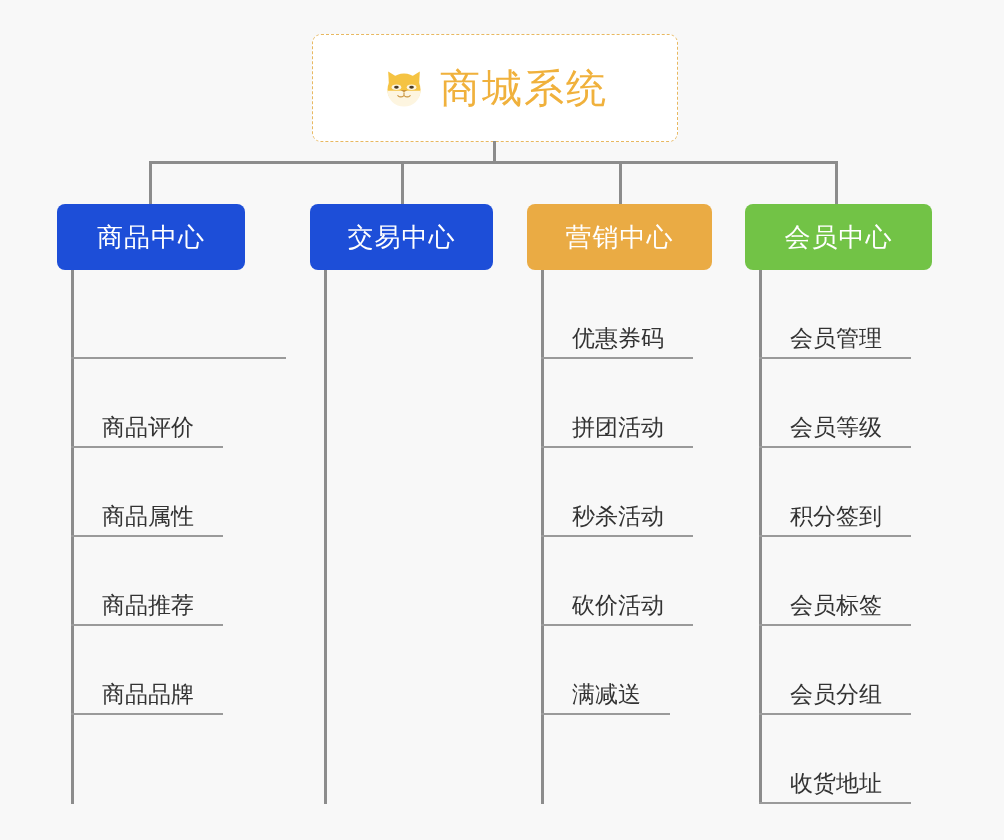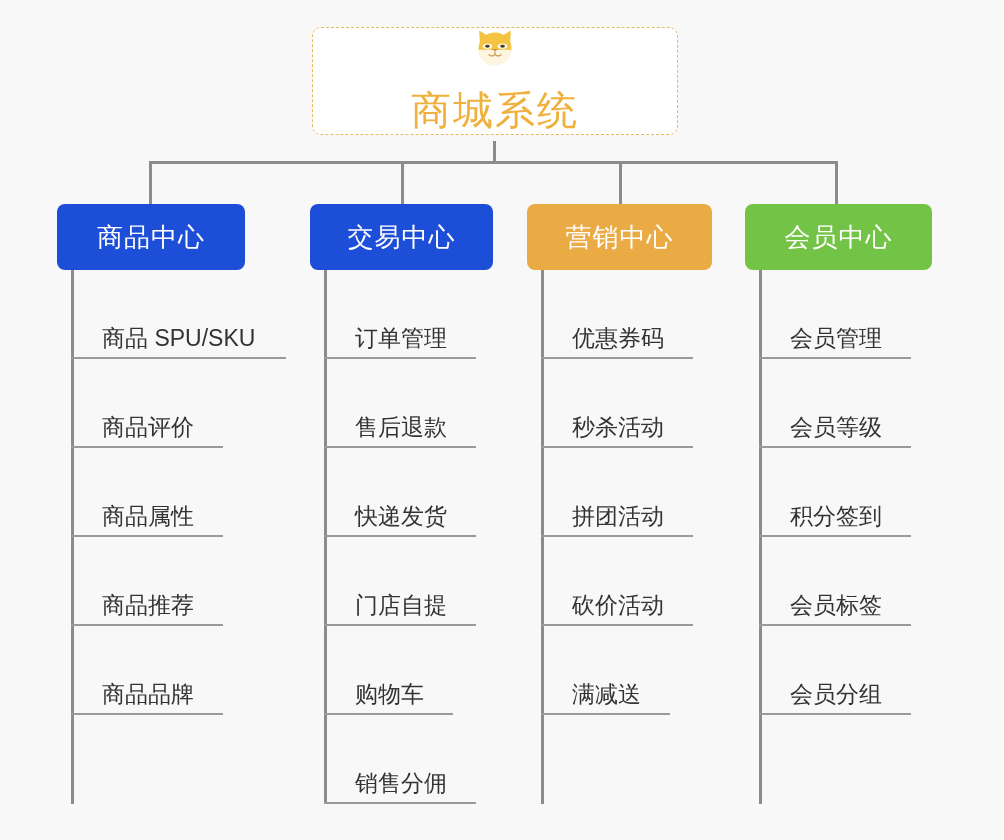--- a/index.html
+++ b/index.html
@@ -19,32 +19,31 @@
     position: absolute;
     inset: 0;
     width: 1004px;
     height: 840px;
   }
 
   
   .root-node {
     position: absolute;
     left: 312px;
-    top: 27px;
+    top: 34px;
     width: 366px;
     height: 108px;
     box-sizing: border-box;
     background: #ffffff;
     border: 1.5px dashed #e8b860;
     border-radius: 9px;
     display: flex;
     align-items: center;
     justify-content: center;
     gap: 14px;
-    flex-direction: column;
   }
   .root-icon {
     font-size: 42px;
     line-height: 1;
     display: block;
   }
   .root-icon svg { display:block; }
   .root-title {
     font-size: 40px;
     color: #f0b13c;
@@ -161,21 +160,20 @@
   <div class="conn conn-drop" style="left:835px;"></div>
 
   <div id="branches-host">
       <div class="branch" style="left: 57px; width: 188px;">
         <div class="branch-header" style="background: #1d4ed8;">
           <span>商品中心</span>
         </div>
         <div class="branch-spine" style="height: 534px;"></div>
         <ul class="leaf-list">
           <li class="leaf">
-            <span class="leaf-label">商品 SPU/SKU</span>
             <div class="leaf-rule" style="width: 215px;"></div>
           </li>
           <li class="leaf">
             <span class="leaf-label">商品评价</span>
             <div class="leaf-rule" style="width: 152px;"></div>
           </li>
           <li class="leaf">
             <span class="leaf-label">商品属性</span>
             <div class="leaf-rule" style="width: 152px;"></div>
           </li>
@@ -187,63 +185,37 @@
             <span class="leaf-label">商品品牌</span>
             <div class="leaf-rule" style="width: 152px;"></div>
           </li>
         </ul>
       </div>
       <div class="branch" style="left: 310px; width: 183px;">
         <div class="branch-header" style="background: #1d4ed8;">
           <span>交易中心</span>
         </div>
         <div class="branch-spine" style="height: 534px;"></div>
-        <ul class="leaf-list">
-          <li class="leaf">
-            <span class="leaf-label">订单管理</span>
-            <div class="leaf-rule" style="width: 152px;"></div>
-          </li>
-          <li class="leaf">
-            <span class="leaf-label">售后退款</span>
-            <div class="leaf-rule" style="width: 152px;"></div>
-          </li>
-          <li class="leaf">
-            <span class="leaf-label">快递发货</span>
-            <div class="leaf-rule" style="width: 152px;"></div>
-          </li>
-          <li class="leaf">
-            <span class="leaf-label">门店自提</span>
-            <div class="leaf-rule" style="width: 152px;"></div>
-          </li>
-          <li class="leaf">
-            <span class="leaf-label">购物车</span>
-            <div class="leaf-rule" style="width: 129px;"></div>
-          </li>
-          <li class="leaf">
-            <span class="leaf-label">销售分佣</span>
-            <div class="leaf-rule" style="width: 152px;"></div>
-          </li>
-        </ul>
       </div>
       <div class="branch" style="left: 527px; width: 185px;">
         <div class="branch-header" style="background: rgb(234, 171, 68);">
           <span>营销中心</span>
         </div>
         <div class="branch-spine" style="height: 534px;"></div>
         <ul class="leaf-list">
           <li class="leaf">
             <span class="leaf-label">优惠券码</span>
             <div class="leaf-rule" style="width: 152px;"></div>
           </li>
           <li class="leaf">
+            <span class="leaf-label">拼团活动</span>
+            <div class="leaf-rule" style="width: 152px;"></div>
+          </li>
+          <li class="leaf">
             <span class="leaf-label">秒杀活动</span>
-            <div class="leaf-rule" style="width: 152px;"></div>
-          </li>
-          <li class="leaf">
-            <span class="leaf-label">拼团活动</span>
             <div class="leaf-rule" style="width: 152px;"></div>
           </li>
           <li class="leaf">
             <span class="leaf-label">砍价活动</span>
             <div class="leaf-rule" style="width: 152px;"></div>
           </li>
           <li class="leaf">
             <span class="leaf-label">满减送</span>
             <div class="leaf-rule" style="width: 129px;"></div>
           </li>
@@ -268,17 +240,21 @@
             <div class="leaf-rule" style="width: 152px;"></div>
           </li>
           <li class="leaf">
             <span class="leaf-label">会员标签</span>
             <div class="leaf-rule" style="width: 152px;"></div>
           </li>
           <li class="leaf">
             <span class="leaf-label">会员分组</span>
             <div class="leaf-rule" style="width: 152px;"></div>
           </li>
+          <li class="leaf">
+            <span class="leaf-label">收货地址</span>
+            <div class="leaf-rule" style="width: 152px;"></div>
+          </li>
         </ul>
       </div>
     </div>
 
 </div>
 
 </body></html>

